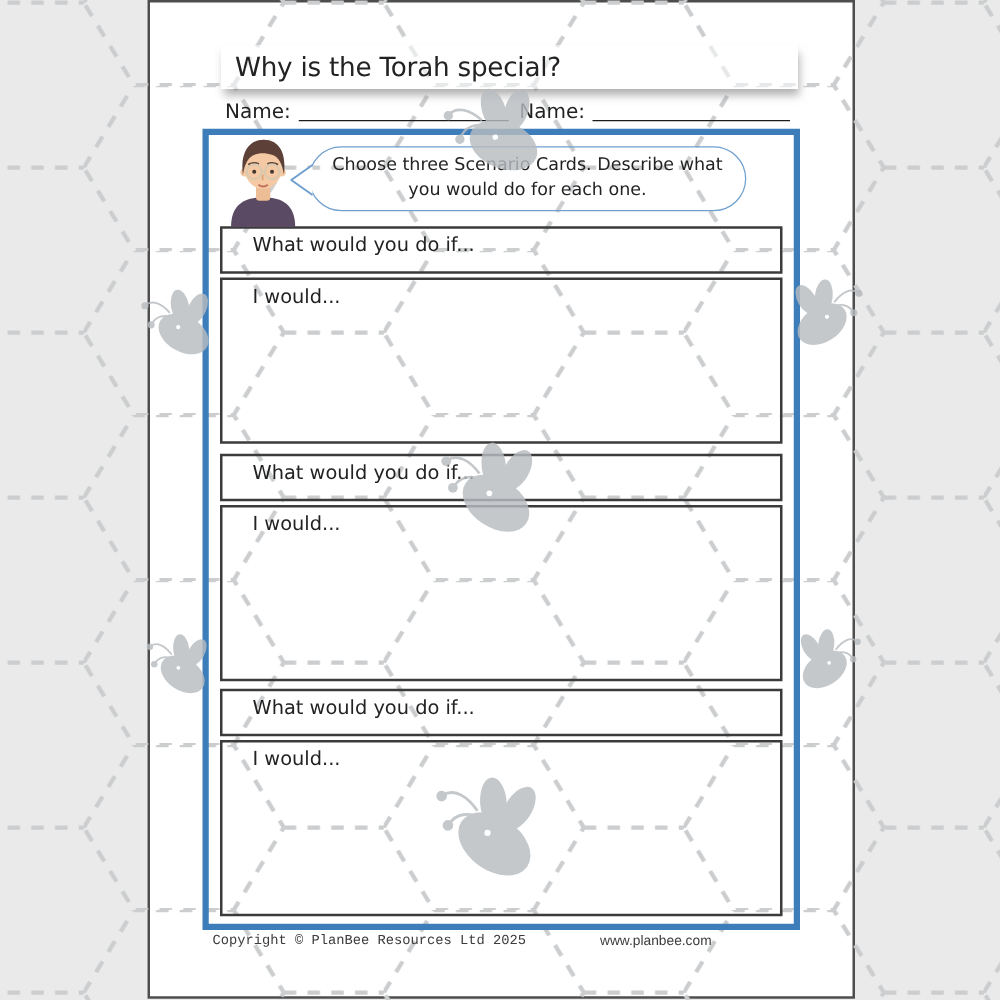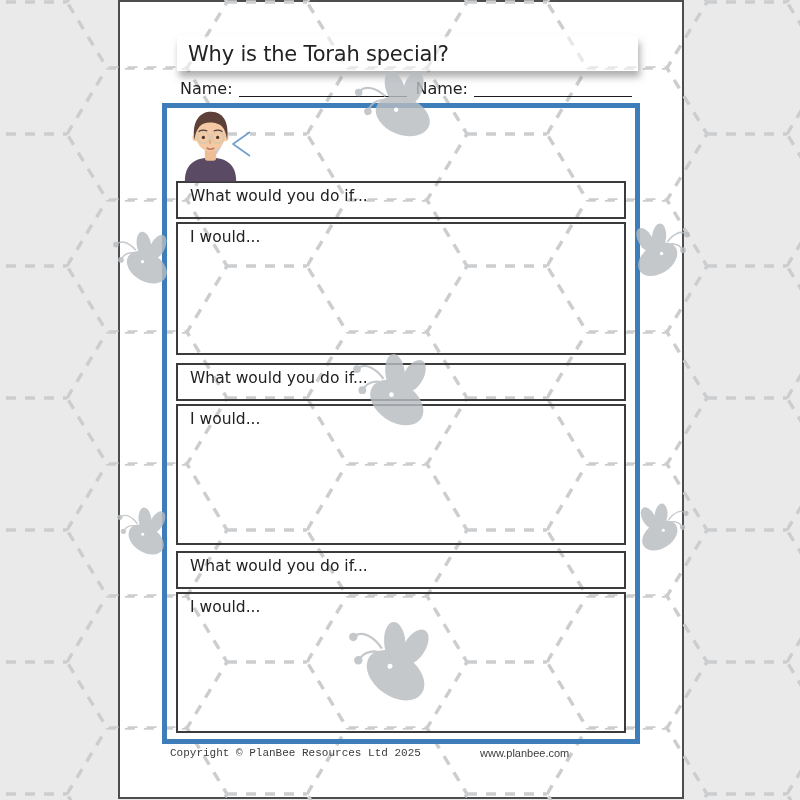--- a/index.html
+++ b/index.html
@@ -44,21 +44,21 @@
     position:absolute;left:247px;top:117px;width:350px;height:52px;z-index:12;
     border:1.6px solid #6f9fce;border-radius:26px;background:transparent;
     display:flex;align-items:center;justify-content:center;text-align:center;
     font-size:14px;line-height:1.4;padding:4px 12px;
   }
   .tail{position:absolute;left:231px;top:130px;z-index:13;}
   
   .pbox,.abox{
     position:absolute;left:176px;width:450px;z-index:11;
     border:2px solid #3b3b3b;background:transparent;
-    font-size:15.5px;padding:4px 12px;
+    font-size:15.5px;padding:4px 24px;
   }
   .pbox{height:38px;}
   .p1{top:181px;} .a1{top:222px;height:133px;}
   .p2{top:363px;} .a2{top:404px;height:141px;}
   .p3{top:551px;} .a3{top:592px;height:141px;}
   
   .copyright{
     position:absolute;left:170px;top:747px;z-index:10;
     font-family:Liberation Mono, monospace;font-size:11px;color:#3c3c3c;
   }
@@ -119,20 +119,23 @@
     <path d="M33.5,25 Q38,23 42.5,25.5" stroke="#5d4037" stroke-width="1.6" fill="none"></path>
     <circle cx="22.5" cy="31.5" r="6.2" fill="none" stroke="#dbc9ae" stroke-width="1.8"></circle>
     <circle cx="37.5" cy="31.5" r="6.2" fill="none" stroke="#dbc9ae" stroke-width="1.8"></circle>
     <path d="M28.7,31 L31.3,31 M16.3,31 L14.5,31.5 M43.7,31 L45.5,31.5" stroke="#dbc9ae" stroke-width="1.6"></path>
     <circle cx="22.5" cy="31.5" r="1.7" fill="#453630"></circle>
     <circle cx="37.5" cy="31.5" r="1.7" fill="#453630"></circle>
     <path d="M30,34 Q28.8,37.5 30.2,38.5" stroke="#d9a277" stroke-width="1.4" fill="none"></path>
     <path d="M26,42.5 Q30,45.5 34,42.5" stroke="#c0705a" stroke-width="1.6" fill="none"></path>
   </svg>
 
+  <div class="bubble">
+    <span>Choose three Scenario Cards. Describe what you would do for each one.</span>
+  </div>
   <svg class="tail" width="20" height="28">
     <path d="M19,2 L2,14 L19,26" fill="#ffffff" stroke="#6f9fce" stroke-width="1.6" stroke-linejoin="round"></path>
   </svg>
 
   <div class="pbox p1">
     <span>What would you do if...</span>
   </div>
   <div class="abox a1">
     <span>I would...</span>
   </div>

